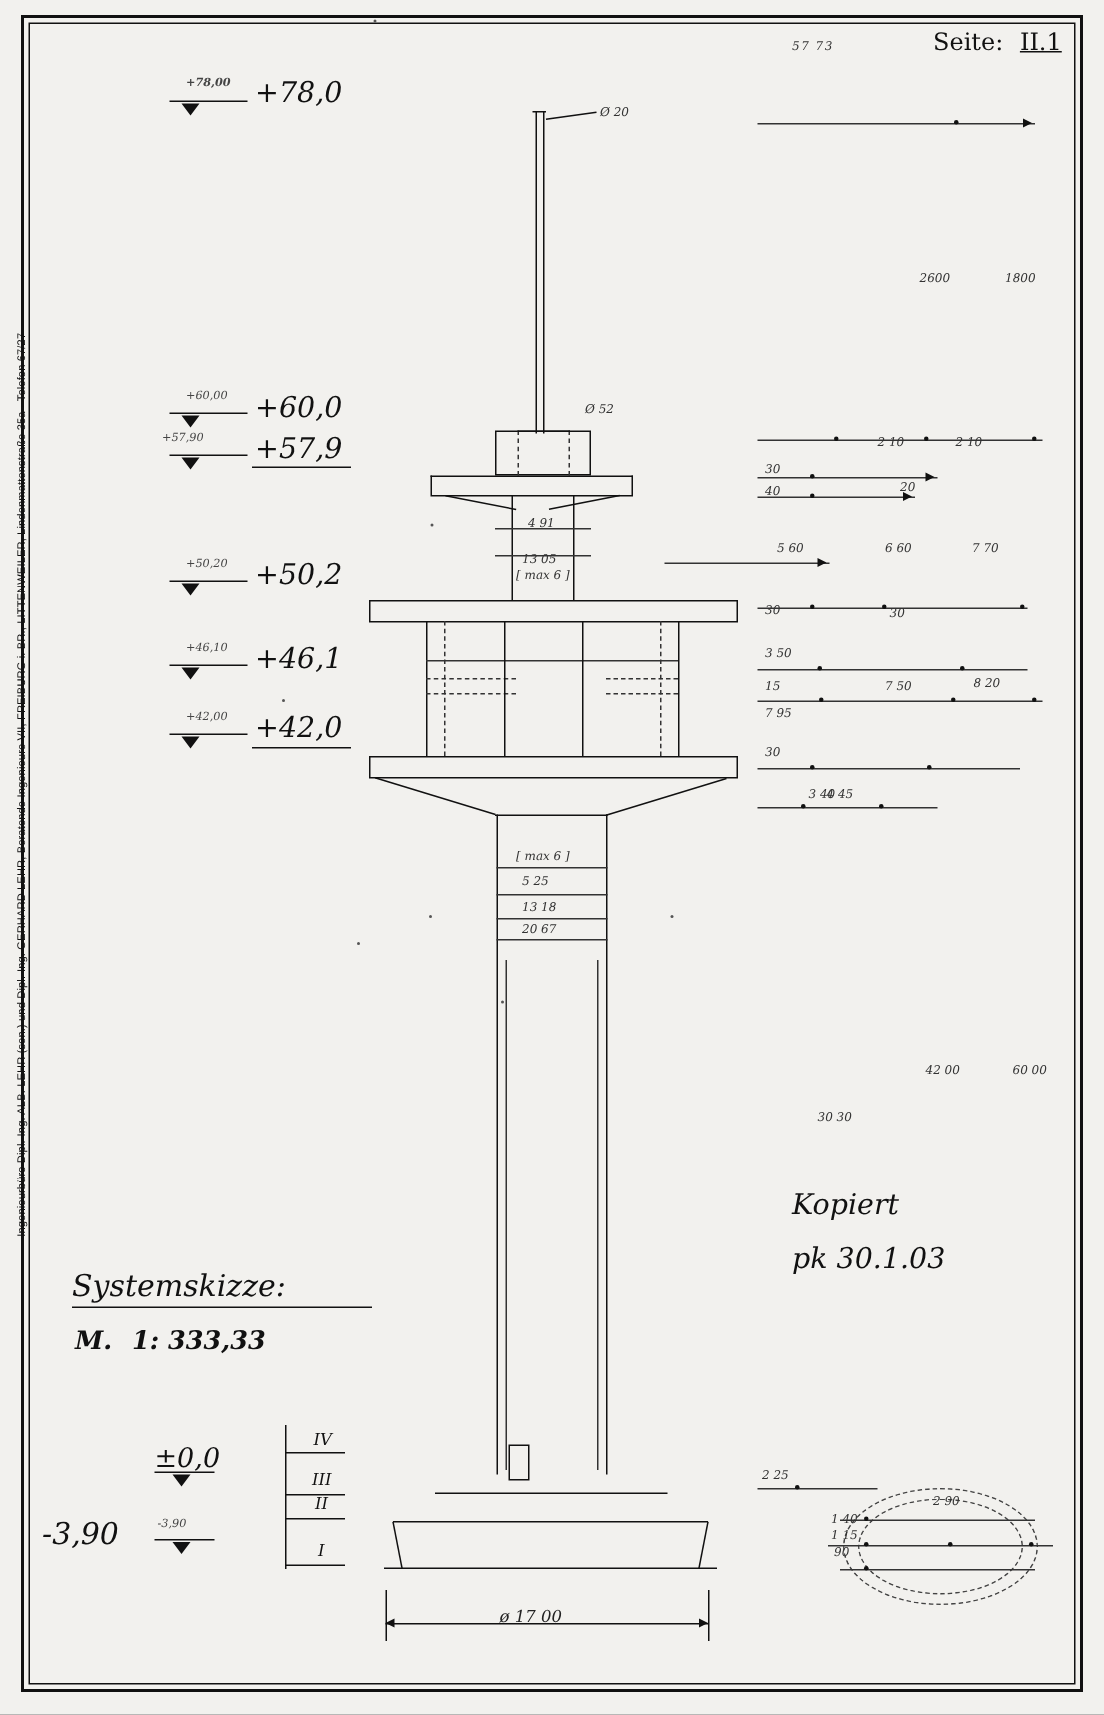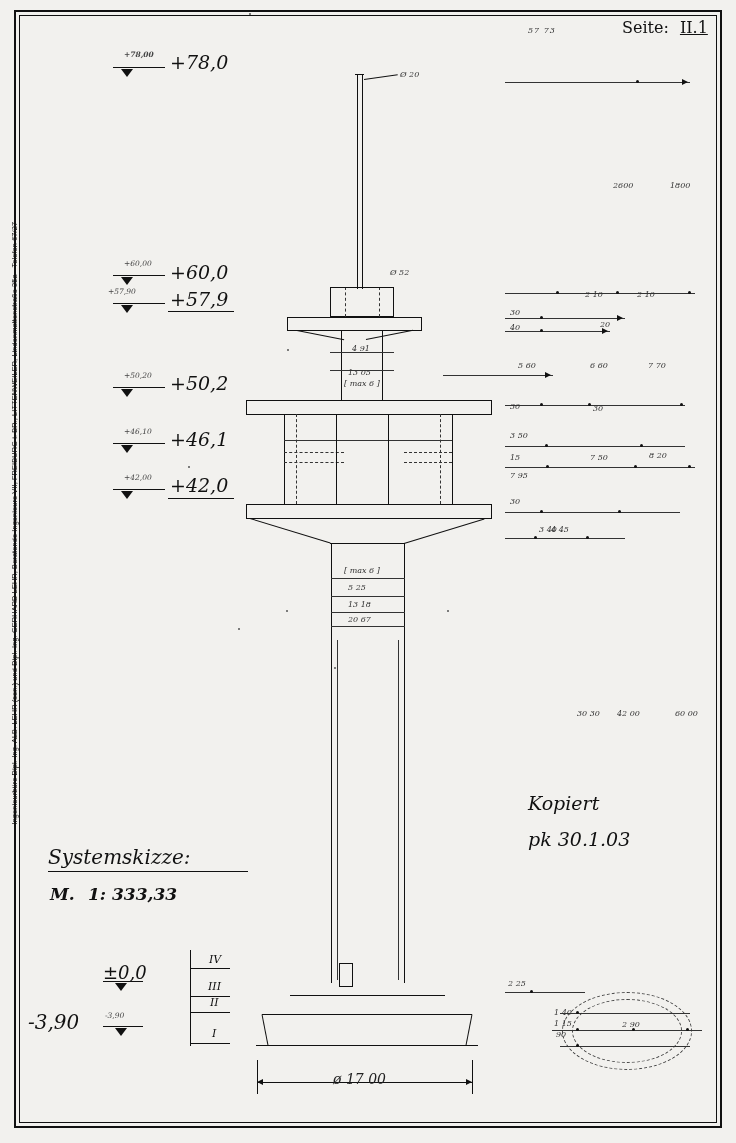--- a/index.html
+++ b/index.html
@@ -132,21 +132,21 @@
     font-family: "DejaVu Serif", serif;
     font-style: italic;
     font-weight: bold;
     font-size: 17px;
     white-space: nowrap;
   }
   .dimtext {
     position: absolute;
     font-family: "DejaVu Serif", serif;
     font-style: italic;
-    font-size: 14px;
+    font-size: 11px;
     white-space: nowrap;
     color: #222;
   }
   .roman {
     position: absolute;
     font-family: "DejaVu Serif", serif;
     font-style: italic;
     font-size: 11px;
     white-space: nowrap;
   }
@@ -412,25 +412,25 @@
   <div class="smalldim" style="left:510px; top:402px;">30</div>
   <div class="smalldim" style="left:593px; top:404px;">30</div>
   <div class="smalldim" style="left:510px; top:431px;">3 50</div>
   <div class="smalldim" style="left:510px; top:453px;">15</div>
   <div class="smalldim" style="left:590px; top:453px;">7 50</div>
   <div class="smalldim" style="left:649px; top:451px;">8 20</div>
   <div class="smalldim" style="left:510px; top:471px;">7 95</div>
   <div class="smalldim" style="left:510px; top:497px;">30</div>
   <div class="smalldim" style="left:507px; top:525px;margin-left:32px;">3 40</div>
   <div class="smalldim" style="left:551px; top:525px;">4 45</div>
-  <div class="smalldim" style="left:545px; top:709px;margin-left:32px;">30 30</div>
+  <div class="smalldim" style="left:545px; top:740px;">30 30</div>
   <div class="smalldim" style="left:617px; top:709px;">42 00</div>
   <div class="smalldim" style="left:675px; top:709px;">60 00</div>
   <div class="smalldim" style="left:508px; top:979px;">2 25</div>
-  <div class="smalldim" style="left:622px; top:1020px;">2 90</div>
+  <div class="smalldim" style="left:622px; top:996px;">2 90</div>
   <div class="smalldim" style="left:554px; top:1008px;">1 40</div>
   <div class="smalldim" style="left:554px; top:1019px;">1 15</div>
   <div class="smalldim" style="left:556px; top:1030px;">90</div>
 
   <div class="speck" style="left:249px; top:13px;"></div>
   <div class="speck" style="left:287px; top:349px;"></div>
   <div class="speck" style="left:286px; top:610px;"></div>
   <div class="speck" style="left:238px; top:628px;"></div>
   <div class="speck" style="left:447px; top:610px;"></div>
   <div class="speck" style="left:334px; top:667px;"></div>

